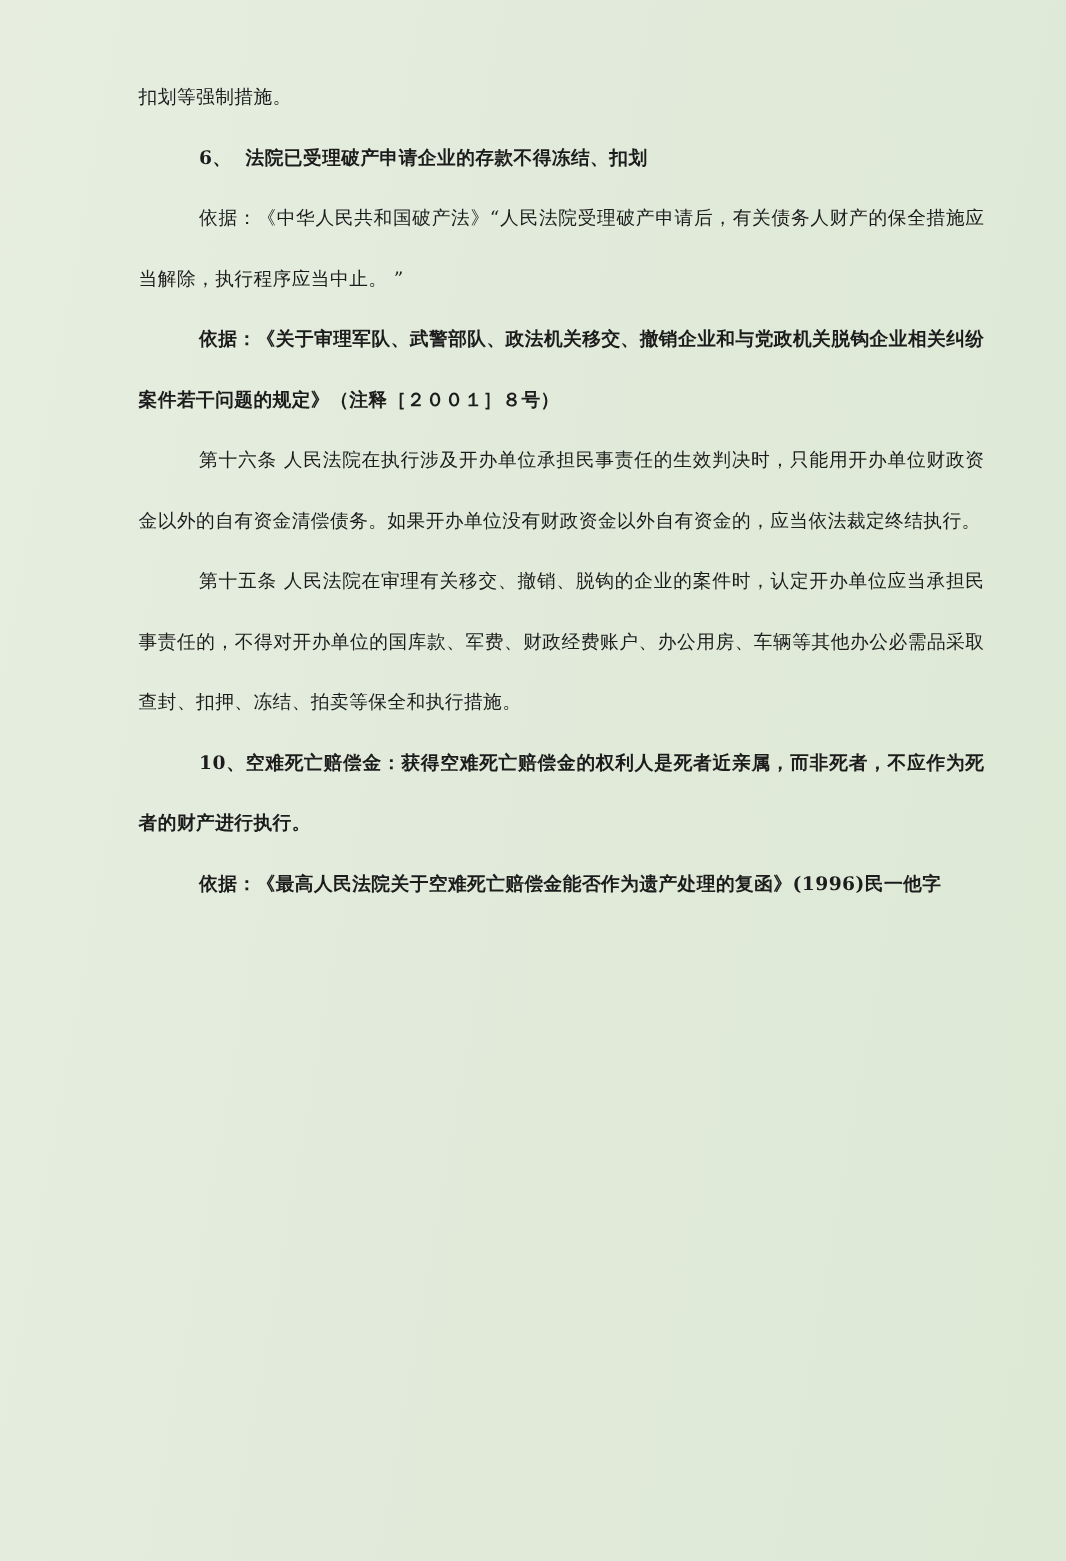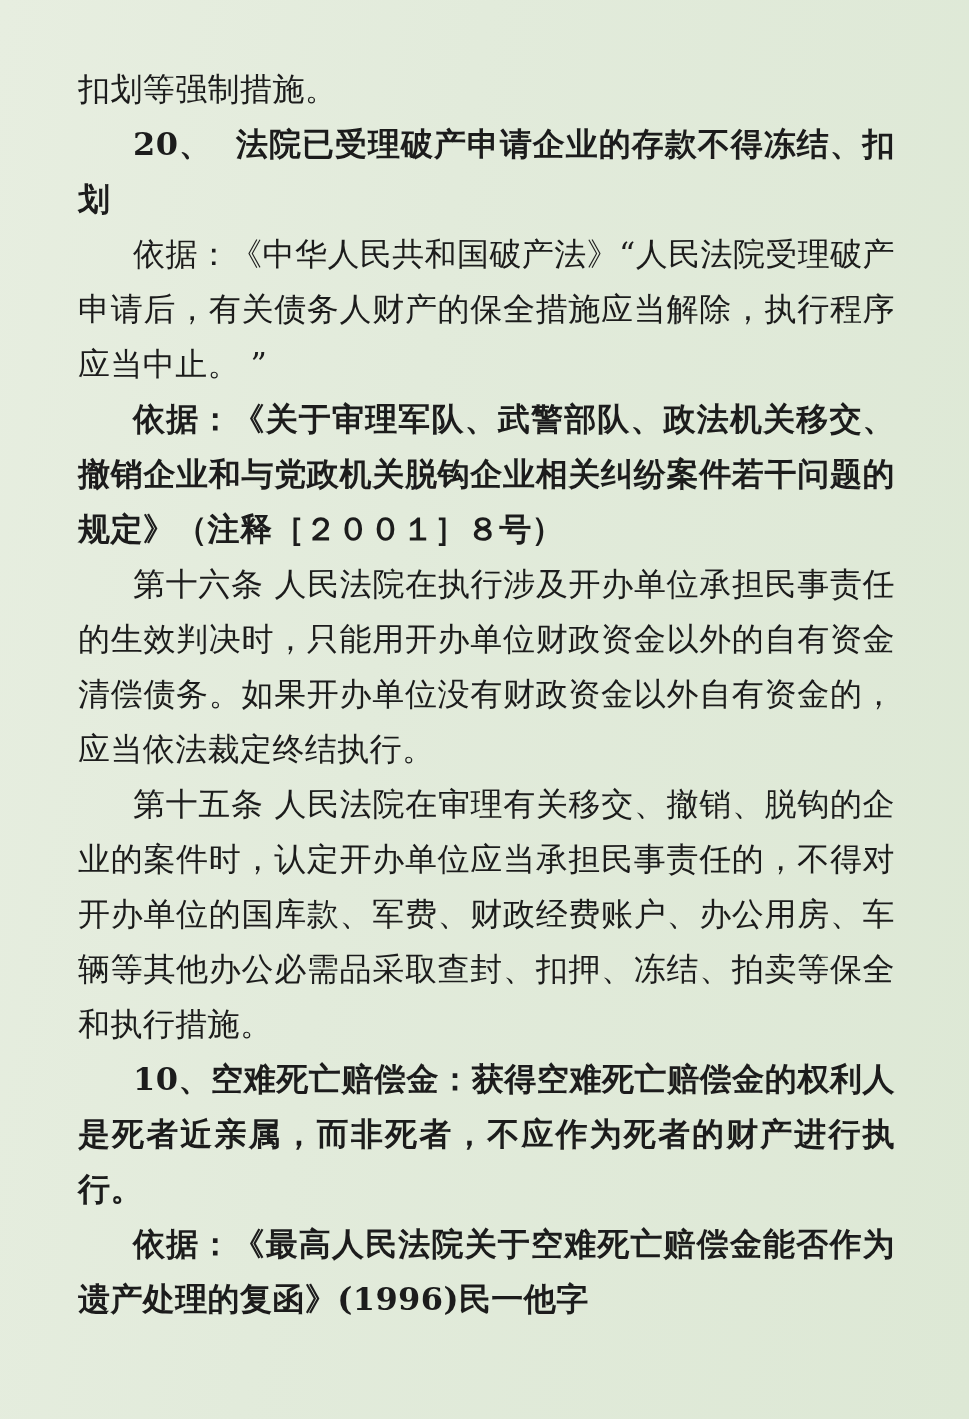--- a/index.html
+++ b/index.html
@@ -15,47 +15,48 @@
   }
   .page {
     position: relative;
     width: 969px;
     height: 1419px;
     background: linear-gradient(100deg, #e7eee0 0%, #e2ebdb 40%, #dde8d5 100%);
     box-sizing: border-box;
     padding: 62px 74px 0 78px;
   }
   .doc-body {
-    font-size: 32px;
+    font-size: 17px;
     line-height: 55px;
     color: #1c1c1c;
     text-align: justify;
     text-justify: inter-ideograph;
     letter-spacing: 0.4px;
+    margin-left: 48px;
   }
   p {
     margin: 0;
   }
   .indent {
     text-indent: 55px;
   }
   .bold {
     font-weight: bold;
   }
   .nowrap-space {
     white-space: pre-wrap;
   }
 </style>
 </head>
 <body>
 
 <div class="page">
   <div class="doc-body">
     <p>扣划等强制措施。</p>
-    <p class="indent bold nowrap-space">20、  法院已受理破产申请企业的存款不得冻结、扣划</p>
+    <p class="indent bold nowrap-space">6、  法院已受理破产申请企业的存款不得冻结、扣划</p>
     <p class="indent">依据：《中华人民共和国破产法》“人民法院受理破产申请后，有关债务人财产的保全措施应当解除，执行程序应当中止。 ”</p>
     <p class="indent bold">依据：《关于审理军队、武警部队、政法机关移交、撤销企业和与党政机关脱钩企业相关纠纷案件若干问题的规定》（注释［２００１］８号）</p>
     <p class="indent">第十六条 人民法院在执行涉及开办单位承担民事责任的生效判决时，只能用开办单位财政资金以外的自有资金清偿债务。如果开办单位没有财政资金以外自有资金的，应当依法裁定终结执行。</p>
     <p class="indent">第十五条 人民法院在审理有关移交、撤销、脱钩的企业的案件时，认定开办单位应当承担民事责任的，不得对开办单位的国库款、军费、财政经费账户、办公用房、车辆等其他办公必需品采取查封、扣押、冻结、拍卖等保全和执行措施。</p>
     <p class="indent bold">10、空难死亡赔偿金：获得空难死亡赔偿金的权利人是死者近亲属，而非死者，不应作为死者的财产进行执行。</p>
     <p class="indent bold">依据：《最高人民法院关于空难死亡赔偿金能否作为遗产处理的复函》(1996)民一他字</p>
   </div>
 </div>
 
 </body></html>

